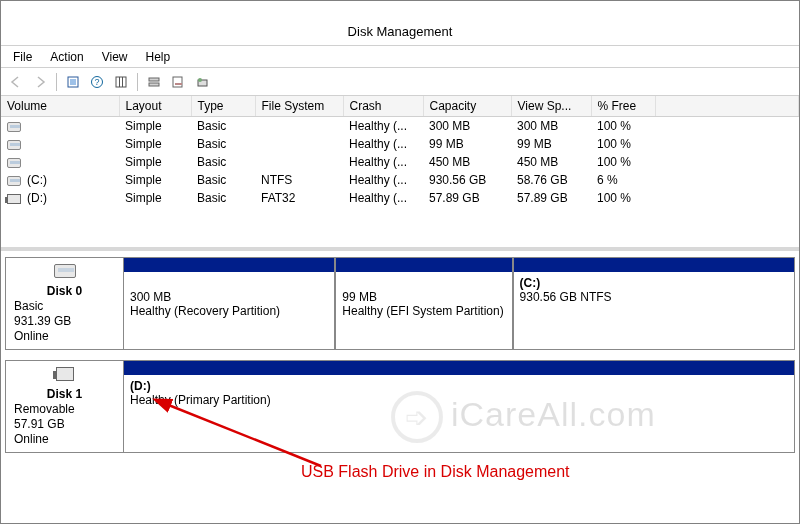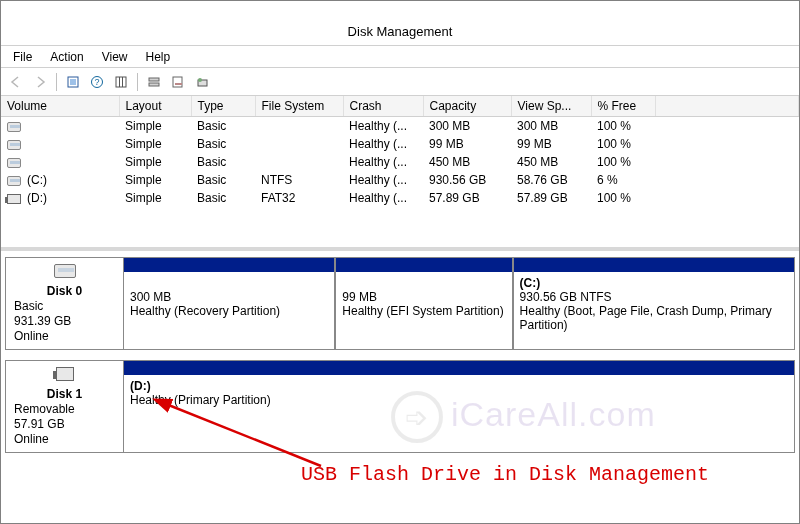--- a/index.html
+++ b/index.html
@@ -28,23 +28,23 @@
   .hdicon { width:22px; height:14px; background:#e8e8e8; border:1px solid #777; border-radius:2px; display:inline-block; position:relative; }
   .hdicon::after { content:""; position:absolute; left:3px; top:3px; width:16px; height:4px; background:#c8d4e0; }
   .rmicon { width:18px; height:14px; background:#e8e8e8; border:1px solid #666; display:inline-block; position:relative; }
   .rmicon::before { content:""; position:absolute; left:-4px; top:3px; width:4px; height:8px; background:#666; }
   .parts { flex:1; display:flex; }
   .part { border-left: 2px solid #888; display:flex; flex-direction:column; }
   .part:first-child { border-left:none; }
   .part .stripe { height: 14px; background: #001e8a; }
   .part .pbody { padding: 4px 6px; flex:1; overflow:hidden; }
   .part .plabel { font-weight: bold; }
-  .annotation { position:absolute; color:#d80000; font-family: Liberation Mono, monospace; font-size:20px; pointer-events:none; }
+  .annotation { position:absolute; color:#d80000; font-family: Liberation Sans, sans-serif; font-size:16px; pointer-events:none; }
   svg.arrow { position:absolute; pointer-events:none; }
-  .watermark { position:absolute; opacity:.12; font-size:34px; color:#4c1d95; pointer-events:none; white-space:nowrap; letter-spacing:1px; font-family: Arial, sans-serif; }
+  .watermark { position:absolute; opacity:.12; font-size:34px; color:#000000; pointer-events:none; white-space:nowrap; letter-spacing:1px; font-family: Arial, sans-serif; }
   .watermark .circ { display:inline-block; width:52px; height:52px; border:4px solid #666; border-radius:50%; vertical-align:middle; margin-right:8px; position:relative; }
   .watermark .circ::after { content:"➩"; position:absolute; left:10px; top:6px; font-size:28px; color:#666; }
 </style>
 </head>
 <body>
 
 <div class="window">
 
   <div class="titlebar">
     <span>Disk Management</span>
@@ -223,21 +223,20 @@
                 <div class="plabel">&nbsp;</div>
                 <div>99 MB</div>
                 <div>Healthy (EFI System Partition)</div>
               </div>
             </div>
             <div class="part" style="flex: 24 1 0%;">
               <div class="stripe"></div>
               <div class="pbody">
                 <div class="plabel">(C:)</div>
                 <div>930.56 GB NTFS</div>
-                <div>Healthy (Boot, Page File, Crash Dump, Primary Partition)</div>
               </div>
             </div>
           </div>
         </div>
         <div class="diskrow">
           <div class="diskinfo">
             <div class="dname">
               <span class="rmicon"></span>
               <span>Disk 1</span>
             </div>

